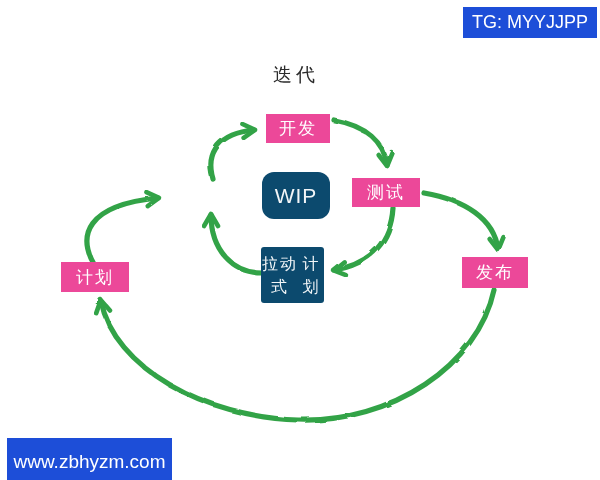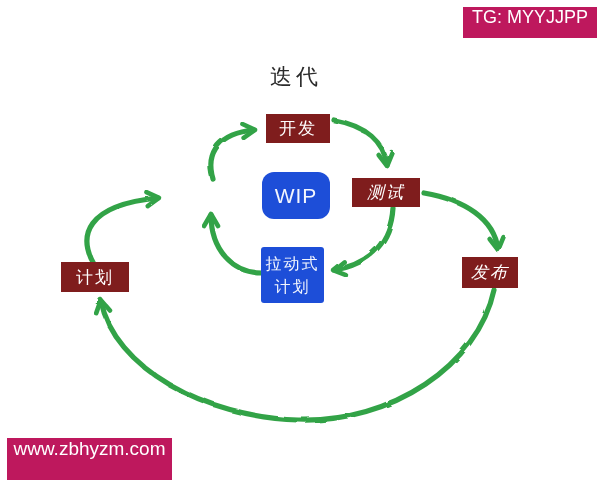--- a/index.html
+++ b/index.html
@@ -7,32 +7,32 @@
     position:relative;width:600px;height:480px;background:#ffffff;
     overflow:hidden;font-family:"Liberation Sans","DejaVu Sans",sans-serif;
   }
   .arrow-layer{position:absolute;left:0;top:0;width:600px;height:480px;}
   .arrow{fill:none;stroke:#33A347;stroke-width:5.2;stroke-linecap:round;}
   .arrowhead{fill:none;stroke:#33A347;stroke-width:4.6;stroke-linecap:round;stroke-linejoin:round;}
   .node{
     position:absolute;display:flex;align-items:center;justify-content:center;
     color:#ffffff;text-align:center;box-sizing:border-box;
   }
-  .node.blue{background:#7f1d1d;font-size:17px;letter-spacing:2px;}
-  .node.orange{background:#1d4ed8;}
+  .node.blue{background:#ec4899;font-size:17px;letter-spacing:2px;}
+  .node.orange{background:#0c4a6e;}
   .node.wip{border-radius:12px;font-size:21px;letter-spacing:1px;color:rgba(255,255,255,0.95);}
-  .node.pull{border-radius:3px;flex-direction:column;font-size:16px;line-height:23px;
+  .node.pull{border-radius:3px;flex-direction:row;font-size:16px;line-height:23px;
     color:rgba(255,255,255,0.95);letter-spacing:2px;}
   .diagram-title{
     position:absolute;left:236px;top:62px;width:120px;text-align:center;
-    font-size:22px;color:#2B2B2B;letter-spacing:4px;
+    font-size:19px;color:#2B2B2B;letter-spacing:4px;
   }
   .watermark{
-    position:absolute;display:flex;align-items:flex-start;justify-content:center;
-    background:#be185d;color:#FFFFFF;
+    position:absolute;display:flex;align-items:center;justify-content:center;
+    background:#1d4ed8;color:#FFFFFF;
   }
   .watermark.tg{left:463px;top:7px;width:134px;height:31px;font-size:18px;}
   .watermark.site{left:7px;top:438px;width:165px;height:48px;font-size:19px;}
 </style>
 </head>
 <body>
 
 <div class="stage">
 
   <svg class="arrow-layer" viewBox="0 0 600 480" xmlns="http://www.w3.org/2000/svg">
@@ -56,29 +56,29 @@
     </g>
   </svg>
 
   <div class="diagram-title">迭代</div>
 
   <div class="node blue" style="left:266px;top:114px;width:64px;height:29px;">
     <span>开发</span>
   </div>
 
 
-  <div class="node blue" style="left:352px;top:178px;width:68px;height:29px;font-style:italic;">
+  <div class="node blue" style="left:352px;top:178px;width:68px;height:29px;">
     <span>测试</span>
   </div>
 
   <div class="node blue" style="left:61px;top:262px;width:68px;height:30px;">
     <span>计划</span>
   </div>
 
-  <div class="node blue" style="left:462px;top:257px;width:56px;height:31px;font-style:italic;">
+  <div class="node blue" style="left:462px;top:257px;width:66px;height:31px;">
     <span>发布</span>
   </div>
 
   <div class="node orange wip" style="left:262px;top:172px;width:68px;height:47px;">
     <span>WIP</span>
   </div>
 
   <div class="node orange pull" style="left:261px;top:247px;width:63px;height:56px;">
     <span>拉动式</span>
     <span>计划</span>

